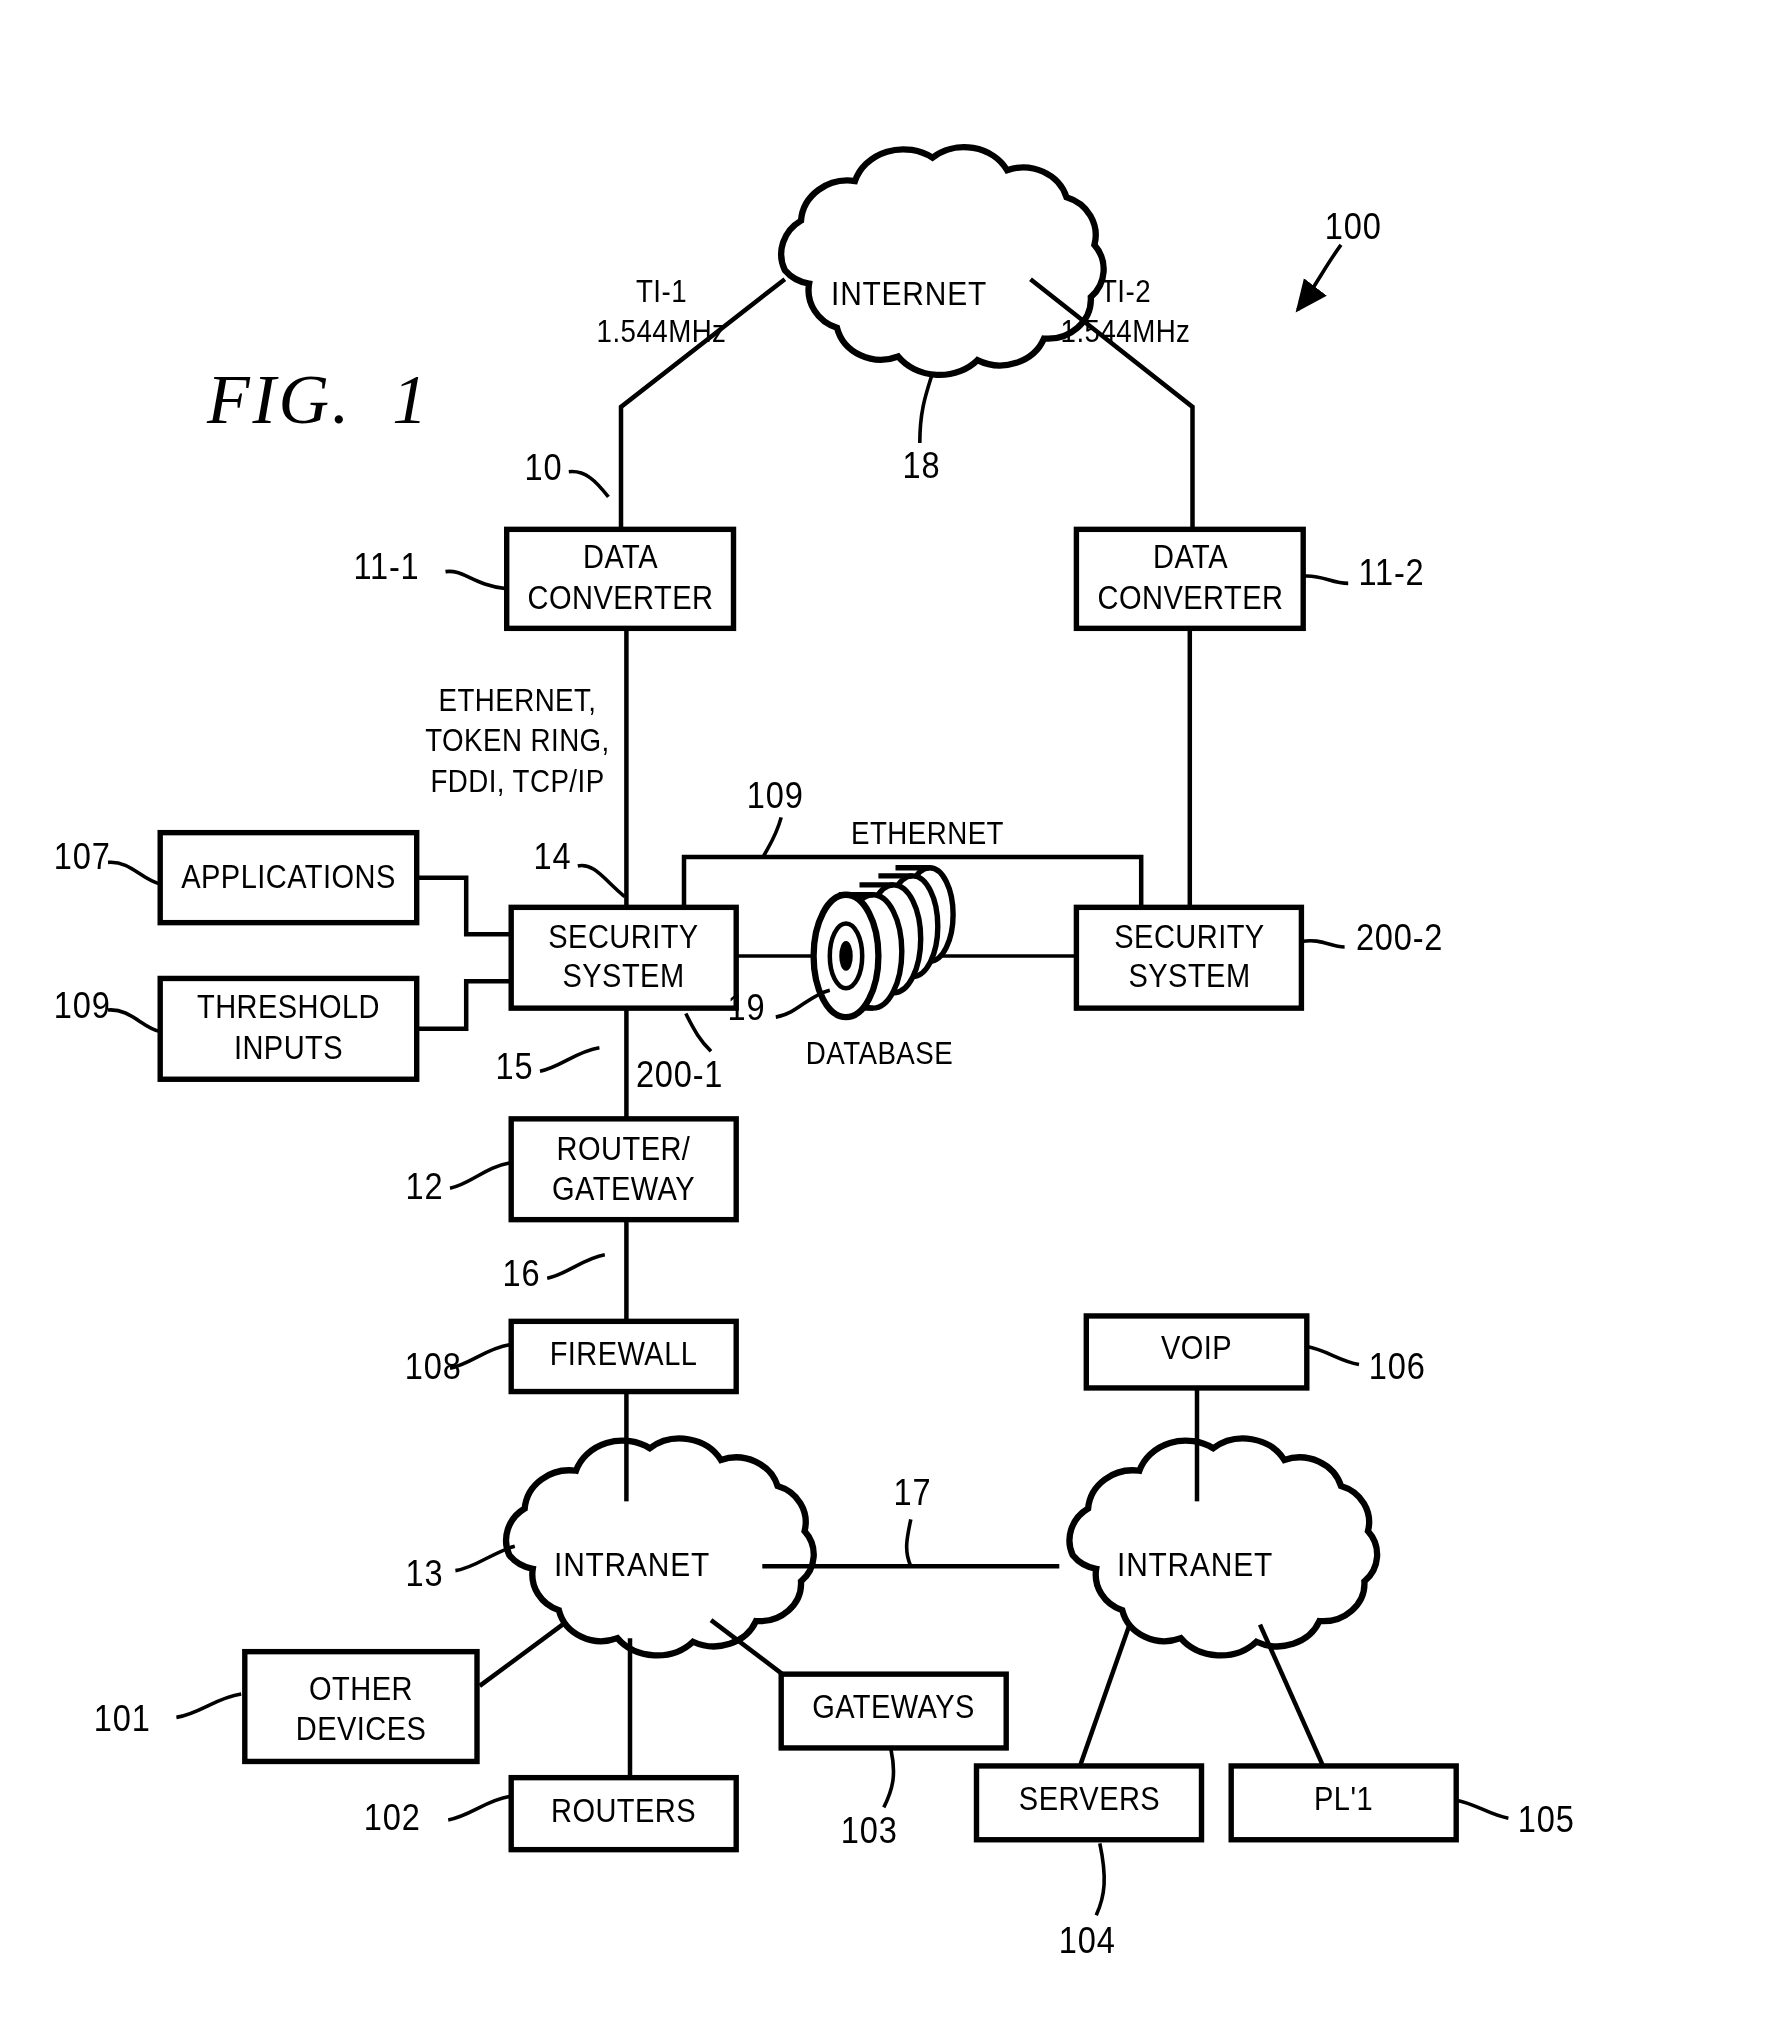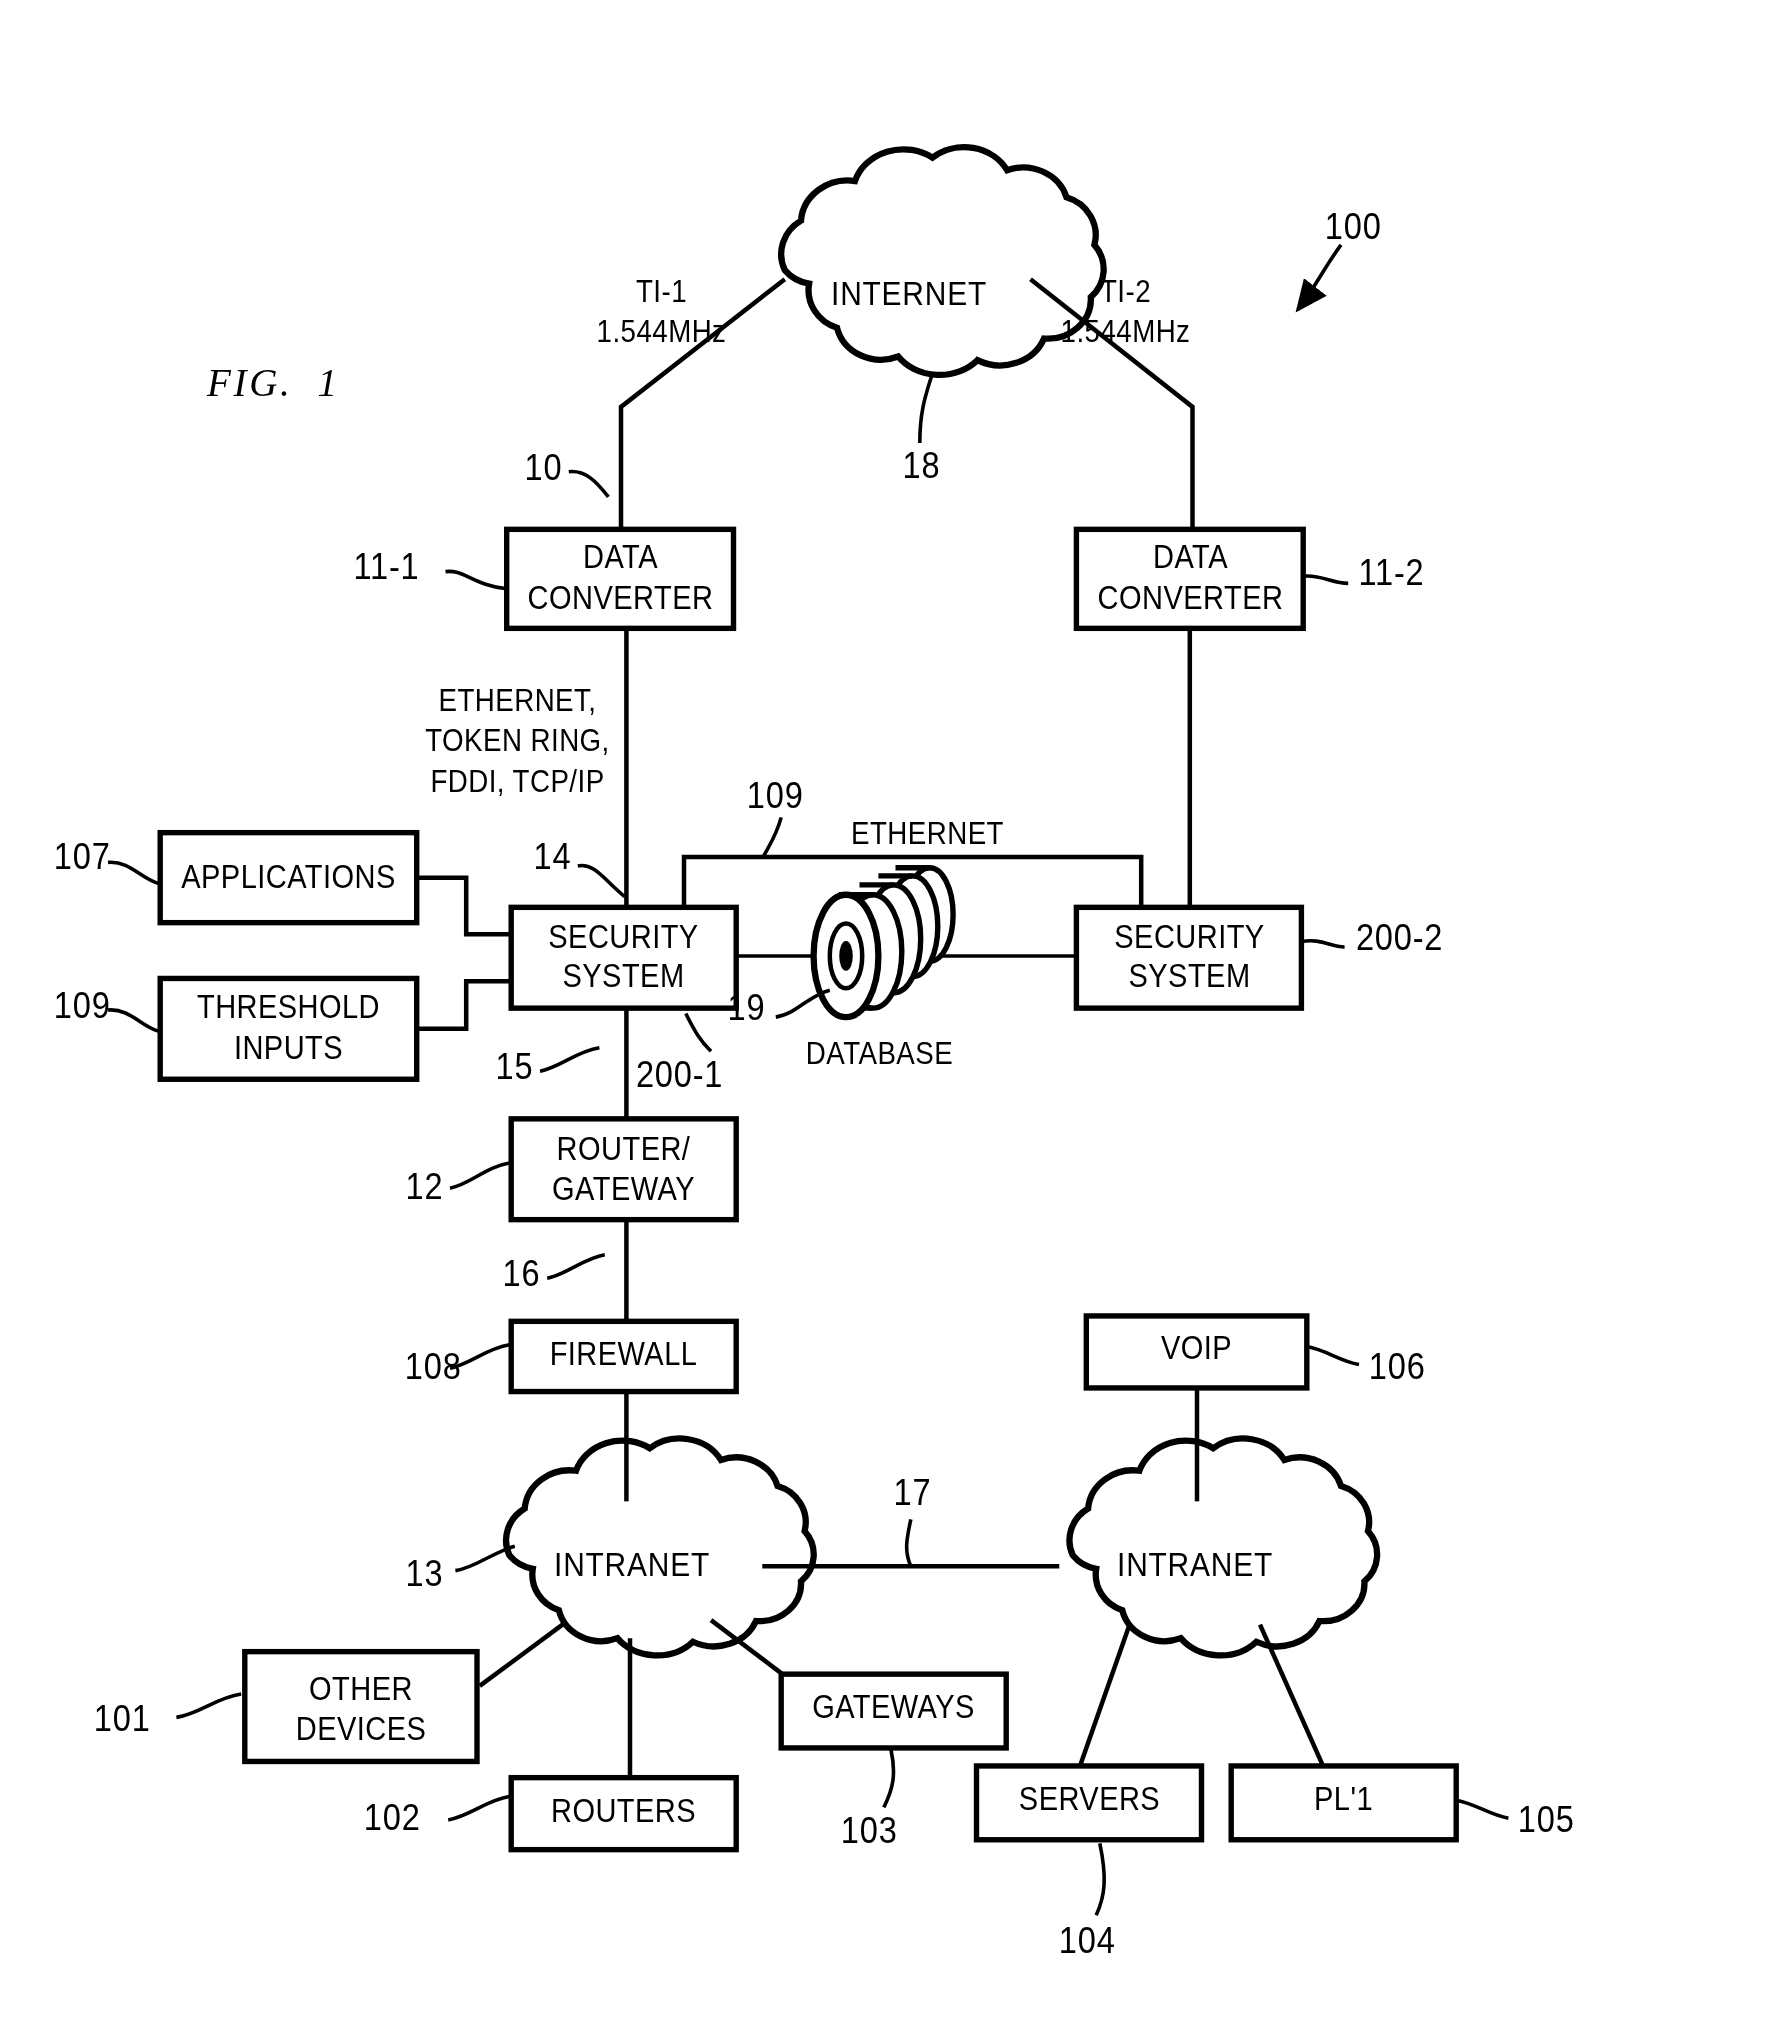--- a/index.html
+++ b/index.html
@@ -52,21 +52,21 @@
   }
   .netnote {
     font-size: 31.5px;
     text-align: center;
     letter-spacing: 0.5px;
   }
   .fig-title {
     position: absolute;
     font-family: "Liberation Serif", serif;
     font-style: italic;
-    font-size: 39px;
+    font-size: 70px;
     color: #000;
     letter-spacing: 2.7px;
     white-space: pre;
   }
 </style>
 </head>
 <body>
 
 <div id="figure-root">
 

